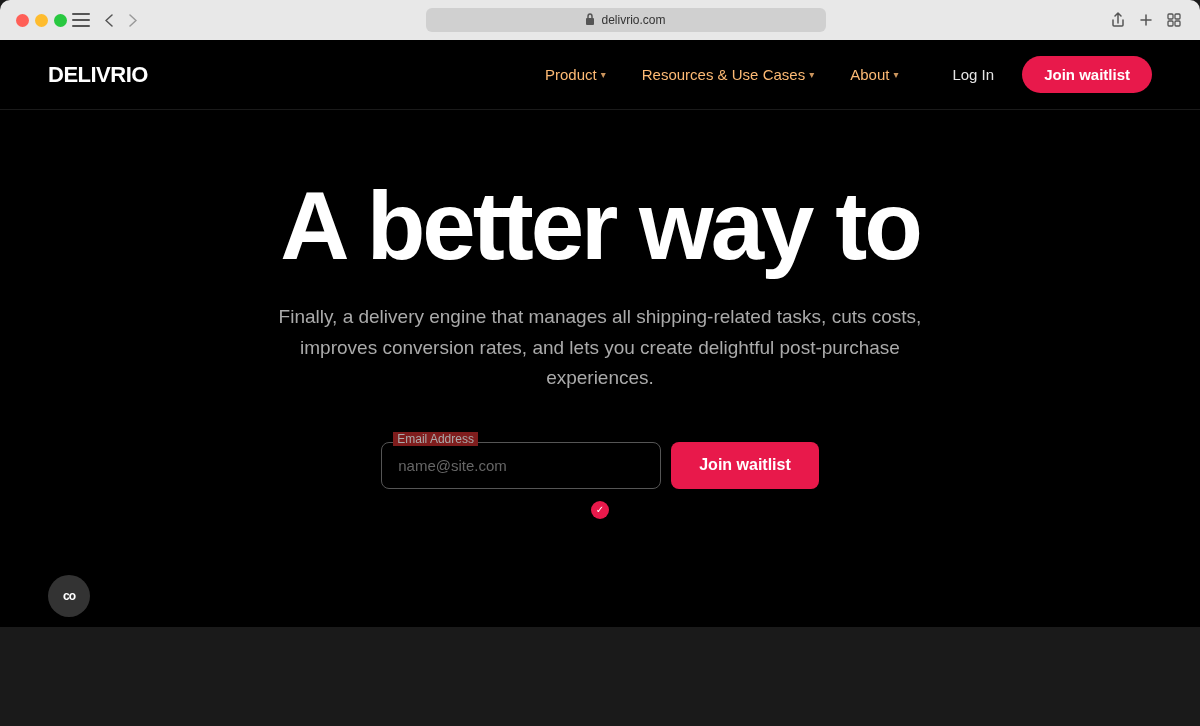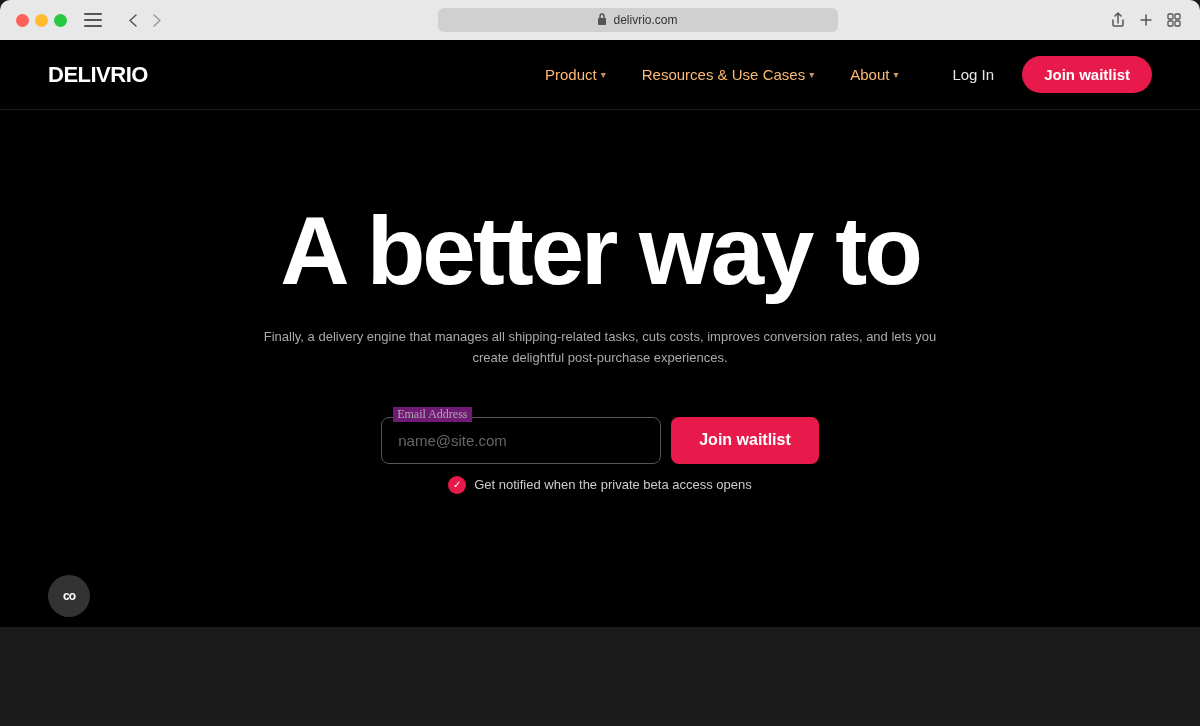--- a/index.html
+++ b/index.html
@@ -12,21 +12,20 @@
       overflow: hidden;
     }
 
     
     .browser-chrome {
       background: #e8e8e8;
       height: 40px;
       display: flex;
       align-items: center;
       padding: 0 16px;
-      gap: 12px;
       border-radius: 10px 10px 0 0;
     }
 
     .traffic-lights {
       display: flex;
       gap: 6px;
       align-items: center;
     }
 
     .traffic-light {
@@ -181,21 +180,21 @@
       font-size: 96px;
       font-weight: 900;
       line-height: 1.0;
       letter-spacing: -3px;
       margin-bottom: 28px;
       max-width: 900px;
     }
 
     .hero-subtitle {
       color: #aaa;
-      font-size: 13px;
+      font-size: 19px;
       line-height: 1.6;
       max-width: 700px;
       margin-bottom: 48px;
     }
 
     
     .email-form {
       display: flex;
       flex-direction: column;
       align-items: center;
@@ -212,26 +211,25 @@
     .email-field-wrapper {
       position: relative;
       display: flex;
       flex-direction: column;
     }
 
     .email-label {
       position: absolute;
       top: -10px;
       left: 12px;
-      background: #701a75;
+      background: #7f1d1d;
       color: #aaa;
       font-size: 12px;
       padding: 0 4px;
       z-index: 1;
-      font-family: Liberation Serif, serif;
     }
 
     .email-input {
       background: #000;
       border: 1.5px solid #555;
       border-radius: 8px;
       color: #fff;
       font-size: 15px;
       padding: 14px 16px;
       width: 280px;
@@ -401,21 +399,20 @@
       <div class="email-form-row">
         <div class="email-field-wrapper">
           <label class="email-label">Email Address</label>
           <input class="email-input" type="email" placeholder="name@site.com" style="">
         </div>
         <button class="join-btn">Join waitlist</button>
       </div>
 
       <div class="checkbox-row">
         <div class="checkbox-icon">✓</div>
-        <span class="checkbox-label">Get notified when the private beta access opens</span>
       </div>
     </div>
 
     <div class="bottom-left-icon">
       <span class="co-icon">co</span>
     </div>
   </section>
 
 </div>
 

